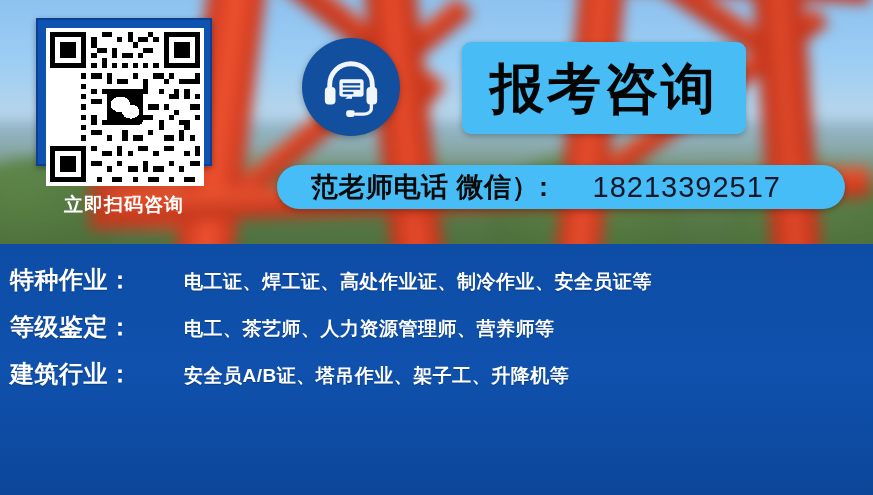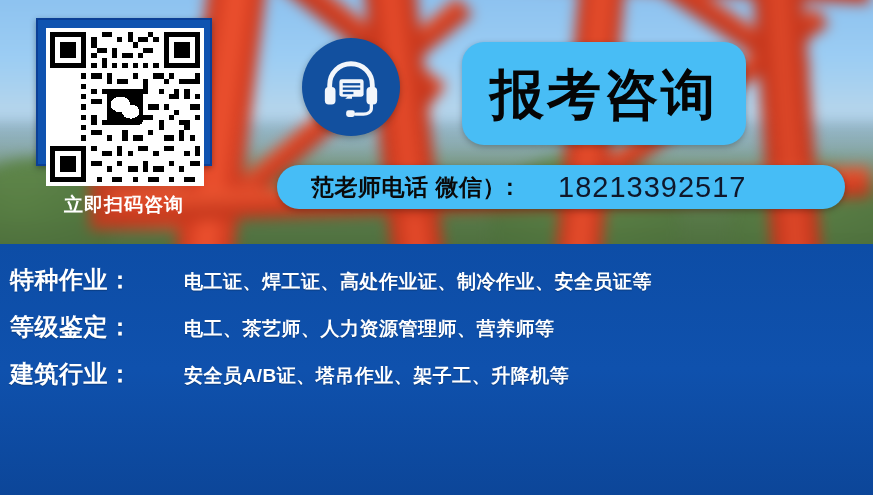--- a/index.html
+++ b/index.html
@@ -63,30 +63,30 @@
   .qr-caption{position:absolute;left:0;right:0;top:168px;height:34px;line-height:34px;
     text-align:center;color:#fff;font-weight:bold;font-size:19px;letter-spacing:1px;}
 
   
   .headset{position:absolute;left:302px;top:38px;width:98px;height:98px;border-radius:50%;
     background:#12509f;box-shadow:0 2px 7px rgba(0,0,0,.3);
     display:flex;align-items:center;justify-content:center;}
   .headset svg{width:62px;height:62px;}
 
   
-  .title-pill{position:absolute;left:462px;top:42px;width:284px;height:103px;
-    background:#48bdf5;border-radius:22px;display:flex;align-items:center;justify-content:center;
+  .title-pill{position:absolute;left:462px;top:42px;width:284px;height:92px;
+    background:#48bdf5;border-radius:9px;display:flex;align-items:center;justify-content:center;
     box-shadow:0 2px 6px rgba(0,0,0,.28);}
   .title-pill span{font-size:54px;font-weight:bold;color:#050505;letter-spacing:3px;line-height:1;}
 
   
   .phone-pill{position:absolute;left:277px;top:165px;width:568px;height:44px;
     background:#46bdf6;border-radius:22px;display:flex;align-items:center;
     box-shadow:0 2px 6px rgba(0,0,0,.28);}
-  .phone-label{font-size:23px;font-weight:bold;color:#0a0a0a;margin-left:34px;letter-spacing:.5px;}
+  .phone-label{font-size:27px;font-weight:bold;color:#0a0a0a;margin-left:34px;letter-spacing:.5px;}
   .phone-number{font-size:29px;font-weight:normal;color:#0f172a;margin-left:44px;letter-spacing:1px;}
 
   
   .list-panel{position:absolute;left:0;top:244px;width:873px;height:251px;
     background:#0e4fa8;
     background:linear-gradient(180deg,#0d4da6 0%,#0f51ad 50%,#0c4699 100%);}
   .row{display:flex;align-items:baseline;height:47px;padding-left:10px;gap:20px;}
   .row:nth-child(1){margin-top:20px;}
   .row-key{color:#ffffff;font-weight:bold;font-size:24px;letter-spacing:.5px;
     min-width:138px;text-shadow:0 1px 1px rgba(0,0,0,.25);}

